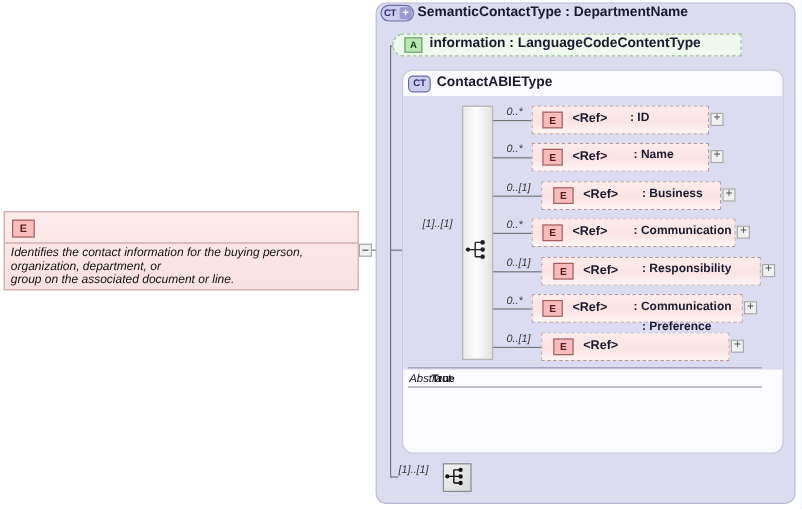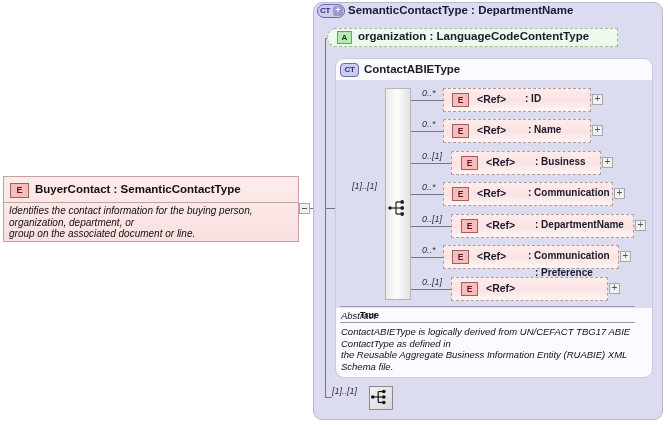--- a/index.html
+++ b/index.html
@@ -198,21 +198,20 @@
     font-size:10px;font-style:italic;color:#111;line-height:11.5px;
   }
 </style>
 </head>
 <body>
 
 <div class="canvas">
 
   <div class="bc-box"></div>
   <div class="bc-badge">E</div>
-  <div class="bc-title">BuyerContact : SemanticContactType</div>
   <div class="bc-sep"></div>
   <div class="bc-desc" style="white-space:pre-line;">Identifies the contact information for the buying person, organization, department, or
 group on the associated document or line.</div>
 
   <div class="minus-box" style="left:299px;top:203px;"></div>
 
   <div class="hline" style="left:310px;top:208px;width:30px;"></div>
 
   <div class="outer-panel"></div>
   <div class="ct-badge">
@@ -225,21 +224,21 @@
   <div class="hline" style="left:325px;top:38px;width:6px;"></div>
   <div class="hline" style="left:325px;top:208px;width:15px;"></div>
   <div class="hline" style="left:325px;top:397px;width:7px;"></div>
 
   <div class="vline" style="left:340px;top:190px;height:19px;"></div>
   <div class="hline" style="left:340px;top:190px;width:45px;"></div>
 
   <div class="attr-round"></div>
   <div class="attr-box"></div>
   <div class="attr-badge">A</div>
-  <div class="attr-label">organization : LanguageCodeContentType</div>
+  <div class="attr-label">information : LanguageCodeContentType</div>
 
   <div class="inner-panel"></div>
   <div class="content-region"></div>
   <div class="inner-ct-badge">CT</div>
   <div class="inner-title">ContactABIEType</div>
 
   <div class="seq-bar"></div>
   <div class="comp-icon" style="left:387px;top:197px;">
     <svg width="22" height="22" viewBox="0 0 22 22">
       <line x1="3" y1="11" x2="9" y2="11" stroke="#222" stroke-width="1.2"></line>
@@ -285,21 +284,21 @@
   <div class="el-badge" style="left:452px;top:187px;">E</div>
   <div class="el-ref" style="left:477px;top:187px;">&lt;Ref&gt;</div>
   <div class="el-name" style="left:528px;top:187px;">: Communication</div>
   <div class="plus-box" style="left:614px;top:188px;"></div>
 
   <div class="hline" style="left:411px;top:226px;width:40px;"></div>
   <div class="card" style="left:422px;top:214px;">0..[1]</div>
   <div class="el-box" style="left:451px;top:214px;width:183px;"></div>
   <div class="el-badge" style="left:461px;top:219px;">E</div>
   <div class="el-ref" style="left:486px;top:219px;">&lt;Ref&gt;</div>
-  <div class="el-name" style="left:535px;top:219px;">: DepartmentName</div>
+  <div class="el-name" style="left:535px;top:219px;">: Responsibility</div>
   <div class="plus-box" style="left:635px;top:220px;"></div>
 
   <div class="hline" style="left:411px;top:257px;width:32px;"></div>
   <div class="card" style="left:422px;top:245px;">0..*</div>
   <div class="el-box" style="left:443px;top:245px;width:176px;"></div>
   <div class="el-badge" style="left:452px;top:250px;">E</div>
   <div class="el-ref" style="left:477px;top:250px;">&lt;Ref&gt;</div>
   <div class="el-name" style="left:528px;top:250px;">: Communication</div>
   <div class="plus-box" style="left:620px;top:251px;"></div>
 
@@ -308,22 +307,20 @@
   <div class="el-box" style="left:451px;top:277px;width:157px;"></div>
   <div class="el-badge" style="left:461px;top:282px;">E</div>
   <div class="el-ref" style="left:486px;top:282px;">&lt;Ref&gt;</div>
   <div class="el-name" style="left:535px;top:267px;">: Preference</div>
   <div class="plus-box" style="left:609px;top:283px;"></div>
 
   <div class="sep" style="left:340px;top:306px;width:295px;"></div>
   <div class="abstract-label">Abstract</div>
   <div class="abstract-value">True</div>
   <div class="sep" style="left:340px;top:322px;width:295px;"></div>
-  <div class="annot" style="white-space:pre-line;">ContactABIEType is logically derived from UN/CEFACT TBG17 ABIE ContactType as defined in
-the Reusable Aggregate Business Information Entity (RUABIE) XML Schema file.</div>
 
   <div class="bottom-card">[1]..[1]</div>
   <div class="comp-icon boxed" style="left:369px;top:386px;">
     <svg width="20" height="20" viewBox="0 0 22 22">
       <line x1="3" y1="11" x2="9" y2="11" stroke="#111" stroke-width="1.3"></line>
       <circle cx="3" cy="11" r="1.9" fill="#111"></circle>
       <line x1="9" y1="5" x2="9" y2="17" stroke="#111" stroke-width="1.3"></line>
       <line x1="9" y1="5" x2="14" y2="5" stroke="#111" stroke-width="1.3"></line>
       <line x1="9" y1="11" x2="14" y2="11" stroke="#111" stroke-width="1.3"></line>
       <line x1="9" y1="17" x2="14" y2="17" stroke="#111" stroke-width="1.3"></line>

